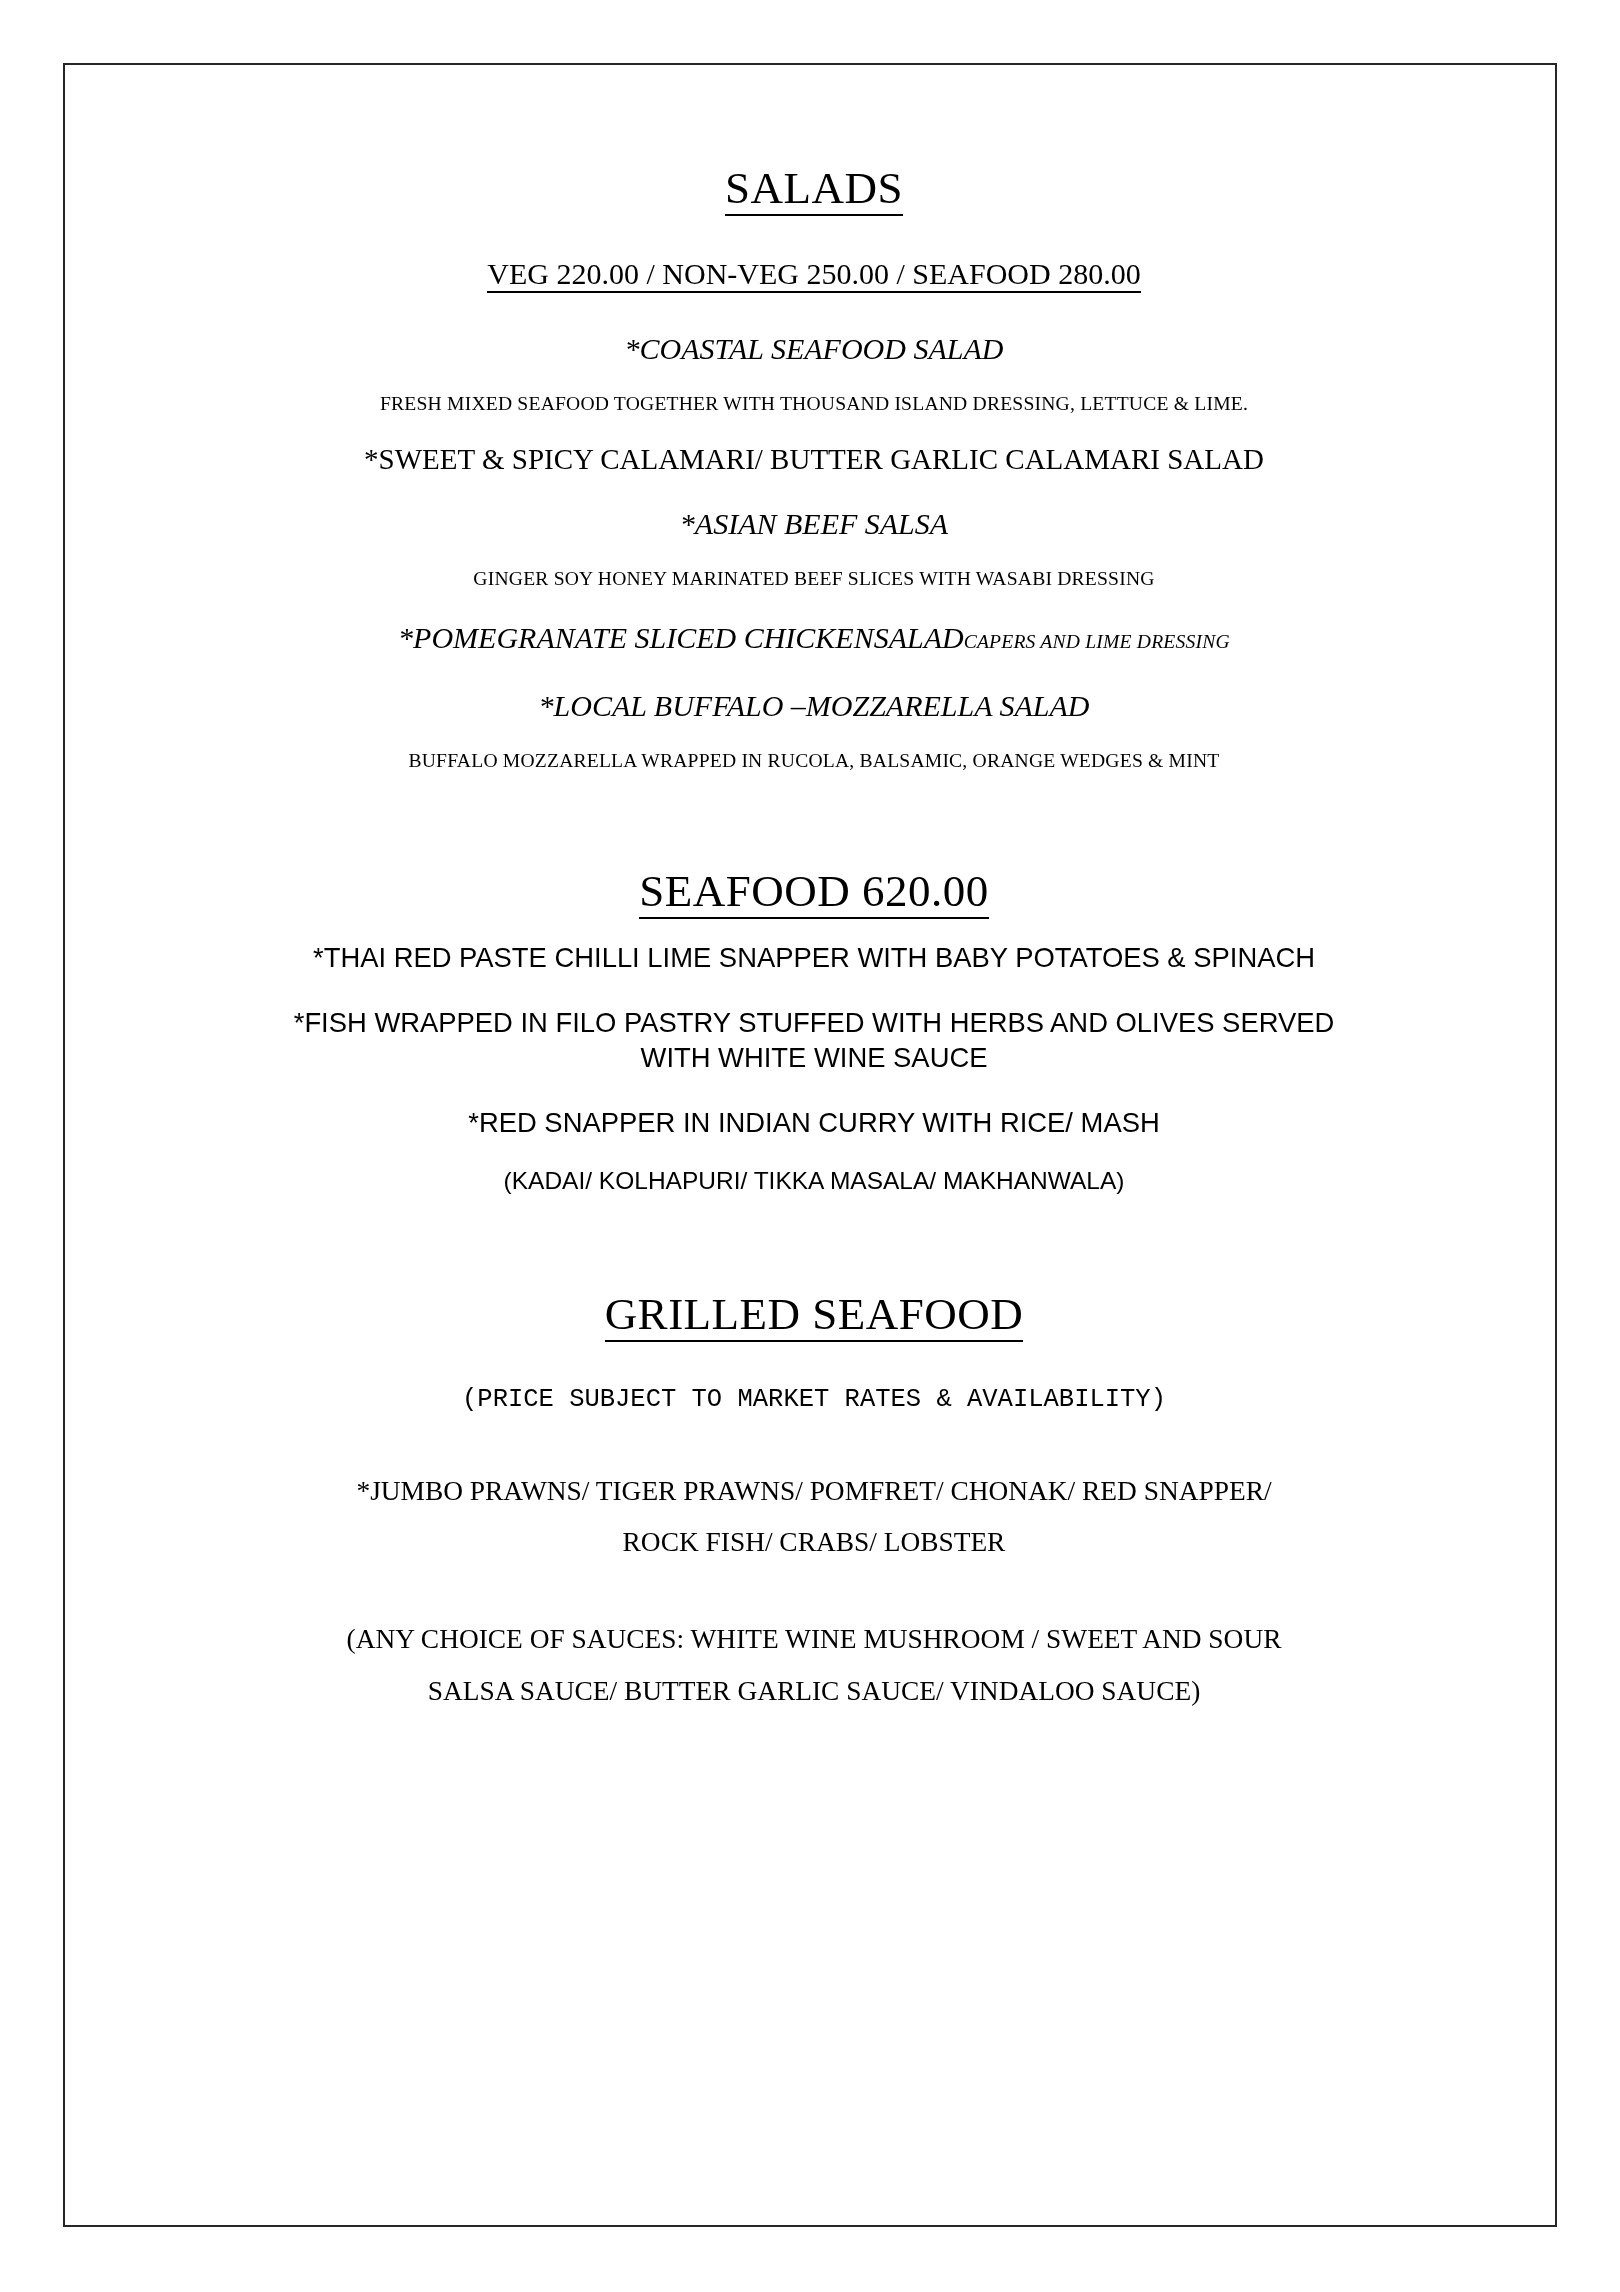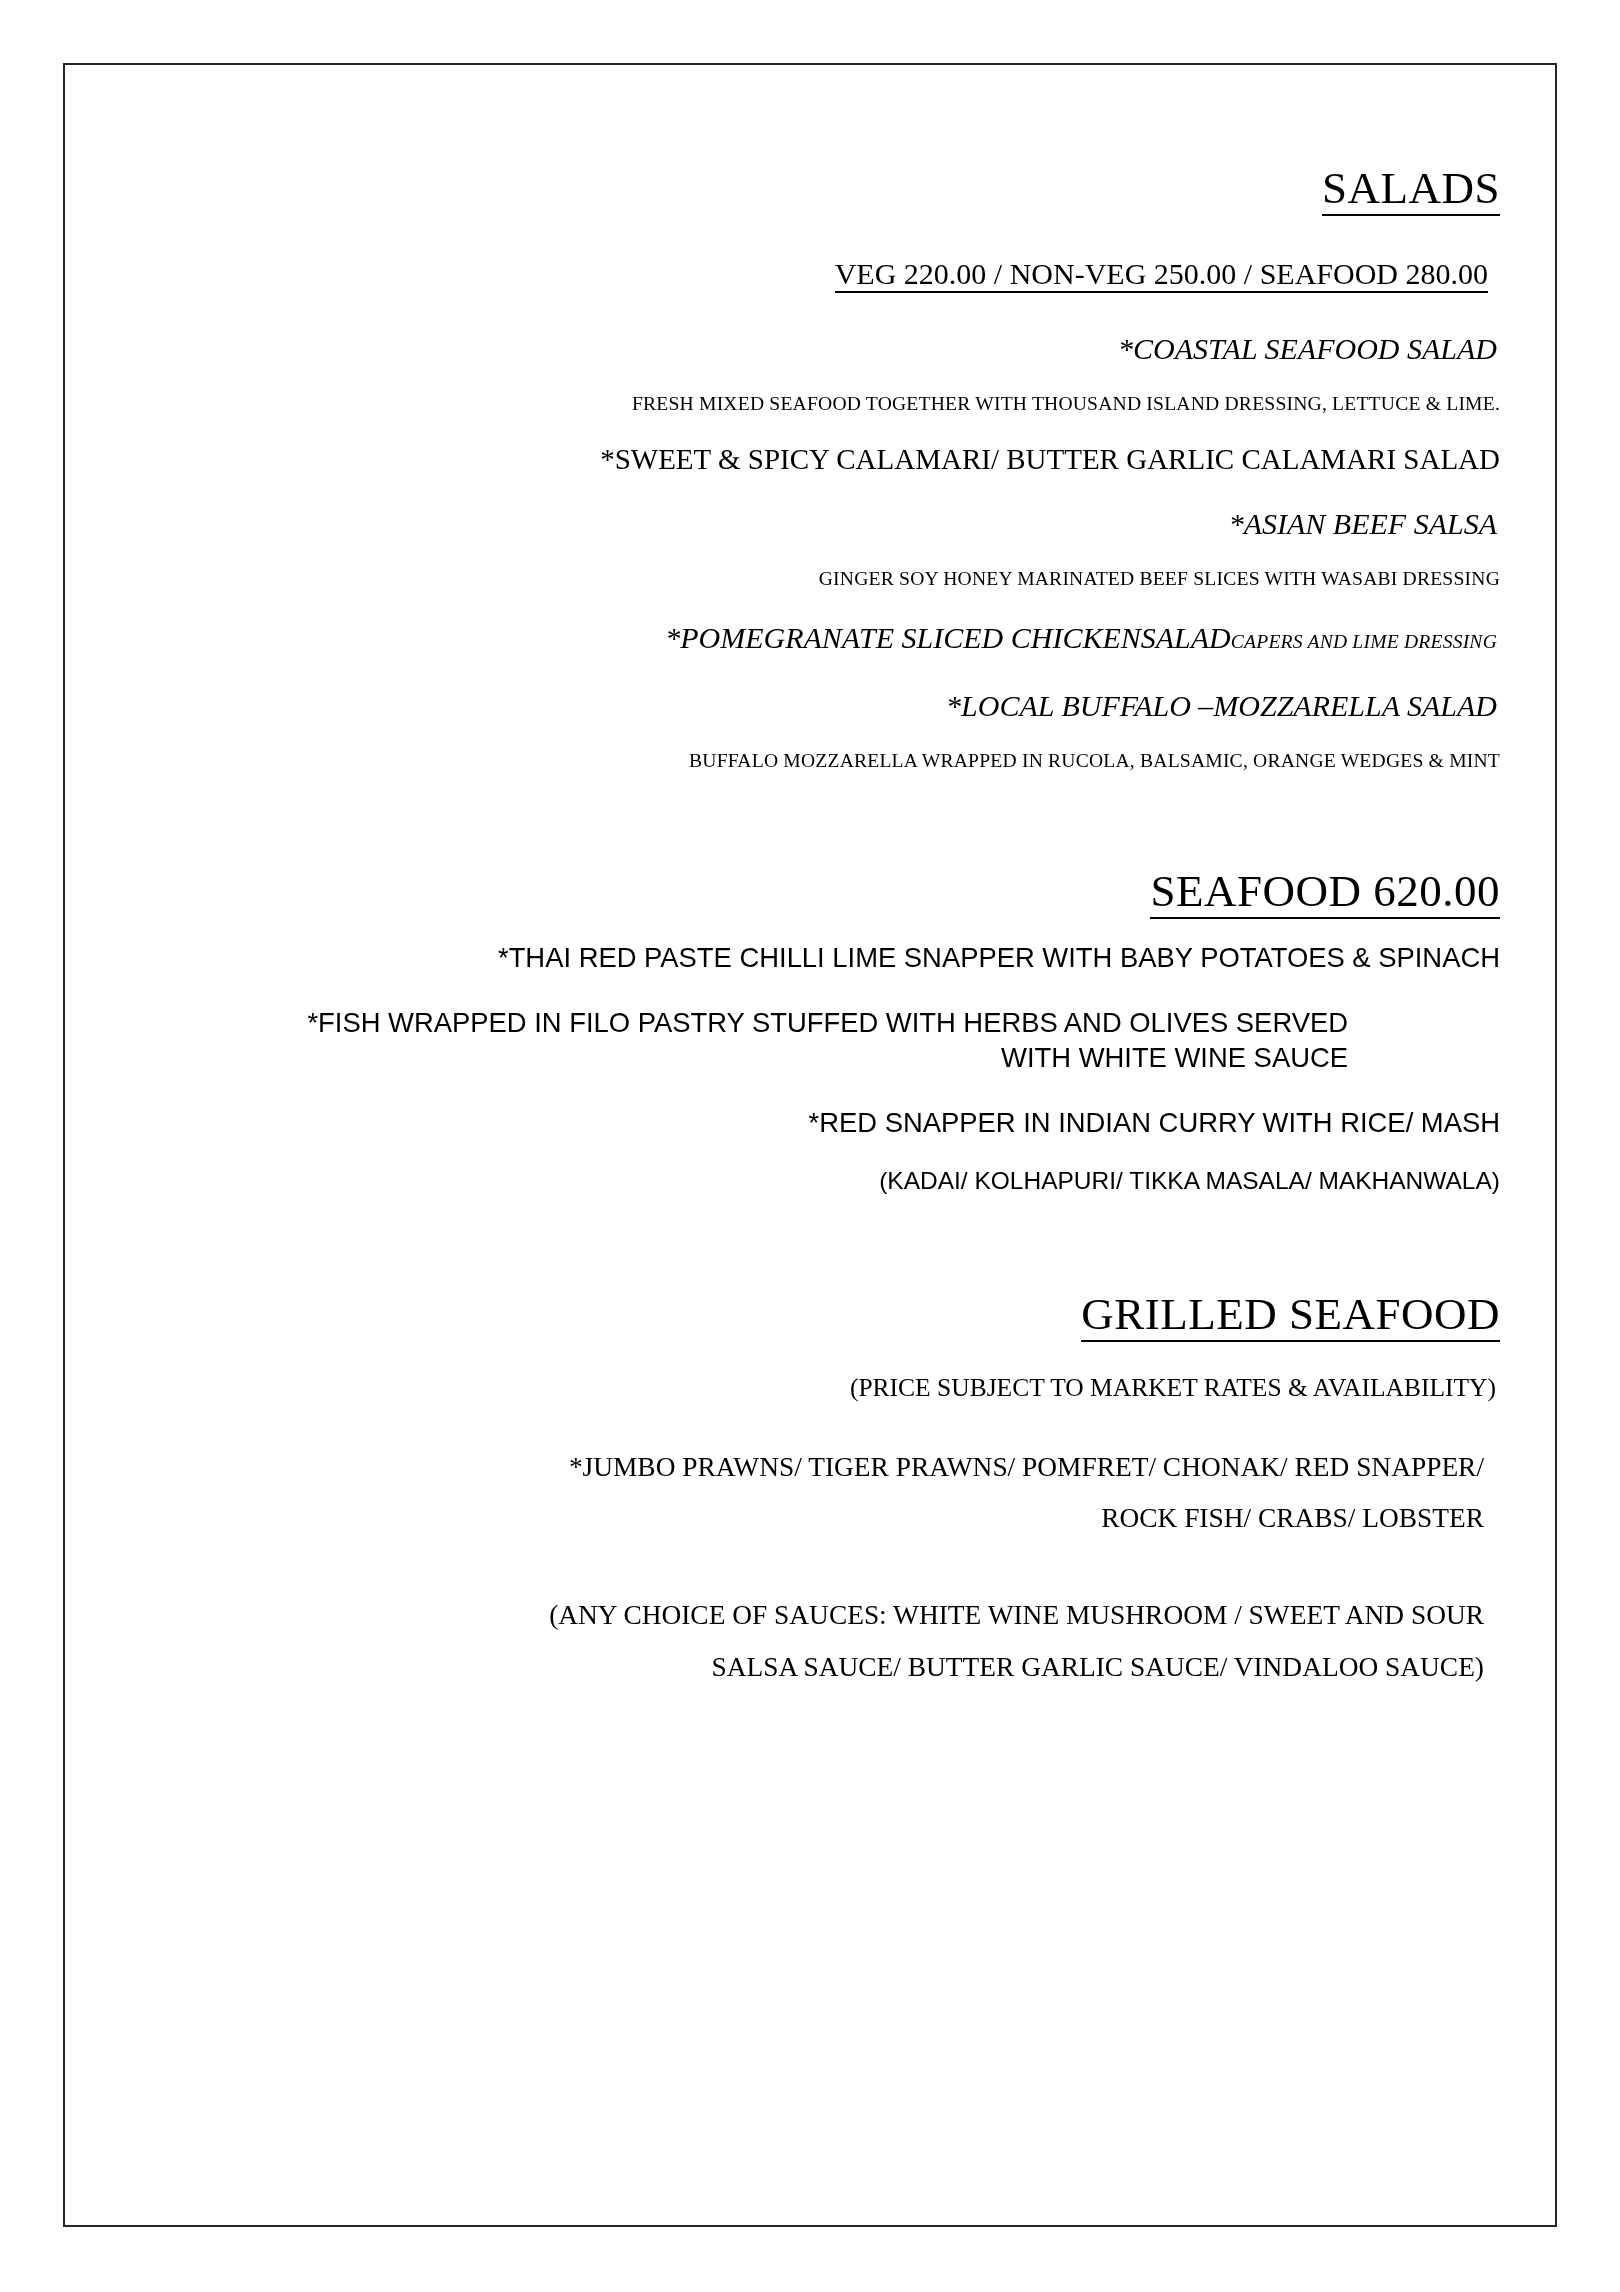--- a/index.html
+++ b/index.html
@@ -29,21 +29,21 @@
   }
 
   .content {
     position: absolute;
     left: 63px;
     top: 63px;
     width: 1494px;
     height: 2164px;
     box-sizing: border-box;
     padding: 55px 57px 0 65px;
-    text-align: right;
+    text-align: center;
     color: #000000;
   }
 
   .section-title {
     font-family: "Liberation Serif", "DejaVu Serif", serif;
     font-size: 45px;
     line-height: 1.05;
     letter-spacing: 0.5px;
     margin: 0;
     padding: 0;
@@ -100,24 +100,24 @@
   }
 
   .item-sans-sm {
     font-family: "Liberation Sans", "DejaVu Sans", sans-serif;
     font-size: 24.5px;
     line-height: 1.28;
     margin: 0;
   }
 
   .note-serif {
-    font-family: Liberation Serif, serif;
+    font-family: Liberation Mono, monospace;
     font-size: 25.5px;
     line-height: 1.3;
-    margin: 4px;
+    margin: 16px;
   }
 
   .grill-line {
     font-family: "Liberation Serif", "DejaVu Serif", serif;
     font-size: 27.4px;
     line-height: 1.3;
     margin: 16px;
   }
   .sp-22 { height: 21.6px; }
   .sp-26 { height: 25.5px; }

